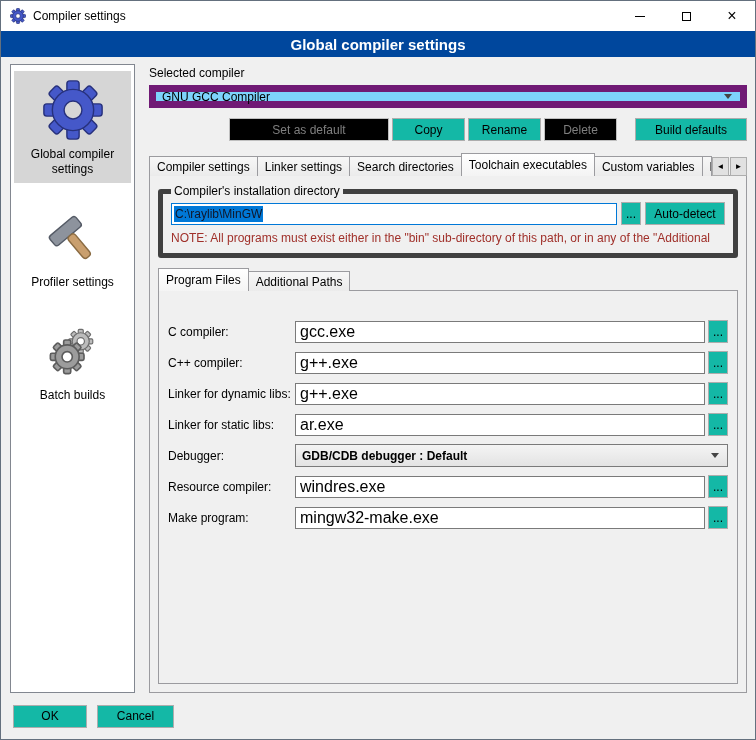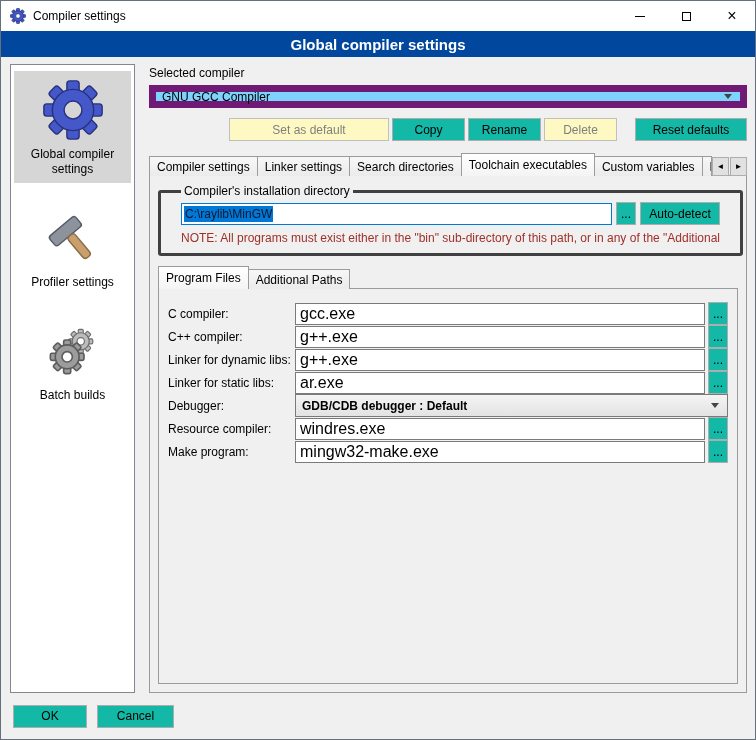--- a/index.html
+++ b/index.html
@@ -59,21 +59,21 @@
   .arrow-down {
     margin-left: auto; width: 0; height: 0;
     border-left: 4px solid transparent; border-right: 4px solid transparent;
     border-top: 5px solid #444;
   }
   .btn {
     height: 23px; background: #14b8a6; border: 1px solid #adadad;
     font-family: inherit; font-size: 12px; padding: 0 10px;
     display: inline-flex; align-items: center; justify-content: center; cursor: default;
   }
-  .btn.disabled { color: #7f7f7f; background: #fef9c3; border-color: #bfbfbf; }
+  .btn.disabled { color: #7f7f7f; background: #000000; border-color: #bfbfbf; }
   .btn-row { display: flex; justify-content: flex-end; margin-top: 10px; }
   .btn-setdefault { width: 160px; margin-right: 3px; }
   .btn-copy, .btn-rename, .btn-delete { width: 73px; margin-right: 3px; }
   .btn-reset { width: 112px; margin-left: 15px; margin-right: 0; }
   
   .tabstrip { display: flex; align-items: flex-end; margin-top: 12px; position: relative; z-index: 2; }
   .tab {
     height: 20px; display: flex; align-items: center; padding: 0 7px;
     background: linear-gradient(#f7f7f7, #ebebeb);
     border: 1px solid #9b9b9f; border-bottom: none; white-space: nowrap; cursor: default;
@@ -85,38 +85,38 @@
   .scroll-btn {
     width: 17px; height: 19px; background: #e1e1e1; border: 1px solid #adadad;
     font-size: 8px; display: flex; align-items: center; justify-content: center; padding: 0;
   }
   .tab-panel {
     flex: 1; border: 1px solid #9b9b9f; margin-top: -1px; background: #f0f0f0;
     padding: 8px; display: flex; flex-direction: column; min-height: 0;
   }
   
   fieldset.group {
-    border: 3px solid #404040; border-radius: 3px;
-    margin: 0 0 10px; padding: 4px 20px 8px;
+    border: 5px solid #404040; border-radius: 3px;
+    margin: 0 0 10px; padding: 4px 8px 8px;
   }
   fieldset.group legend { font-size: 12px; padding: 0 3px; }
   .install-row { display: flex; align-items: center; gap: 4px; }
   .install-input {
     flex: 1; height: 22px; border: 1px solid #0078d7; background: #fff;
     display: flex; align-items: center; padding: 0 2px; overflow: hidden;
   }
   .sel-text { background: #0078d7; color: #0f172a; padding: 1px 1px; white-space: nowrap; }
   .btn.small { width: 20px; padding: 0; }
   .btn.autodetect { width: 80px; padding: 0; }
   .note { color: #a0302a; margin-top: 6px; white-space: nowrap; overflow: hidden; }
   
   .subtabstrip { display: flex; align-items: flex-end; position: relative; z-index: 2; }
   .subpanel {
     flex: 1; border: 1px solid #9b9b9f; margin-top: -1px;
-    padding: 13px 9px; display: flex; flex-direction: column; min-height: 0;
+    padding: 29px 9px; display: flex; flex-direction: column; gap: 8px; min-height: 0;
   }
   .frow { display: flex; align-items: center; flex: 0 0 auto; }
   .frow .lbl { flex: 0 0 127px; }
   .frow input.txt {
     flex: 1; height: 22px; border: 1px solid #7a7a7a; background: #fff;
     padding: 0 4px; font-family: inherit; font-size: 16px; min-width: 0;
   }
   .frow .btn.small { margin-left: 3px; }
   .selectbox {
     flex: 1; height: 23px; border: 1px solid #7a7a7a;
@@ -207,21 +207,21 @@
       <div class="combobox">
         <span>GNU GCC Compiler</span>
         <span class="arrow-down"></span>
       </div>
 
       <div class="btn-row">
         <button class="btn disabled btn-setdefault" disabled="">Set as default</button>
         <button class="btn btn-copy">Copy</button>
         <button class="btn btn-rename">Rename</button>
         <button class="btn disabled btn-delete" disabled="">Delete</button>
-        <button class="btn btn-reset">Reset defaults</button>
+        <button class="btn btn-reset">Build defaults</button>
       </div>
 
       <div class="tabstrip">
         <div class="tab">Compiler settings</div>
         <div class="tab">Linker settings</div>
         <div class="tab">Search directories</div>
         <div class="tab active">Toolchain executables</div>
         <div class="tab">Custom variables</div>
         <div class="tab cut">Build</div>
         <div class="tab-scroll">

